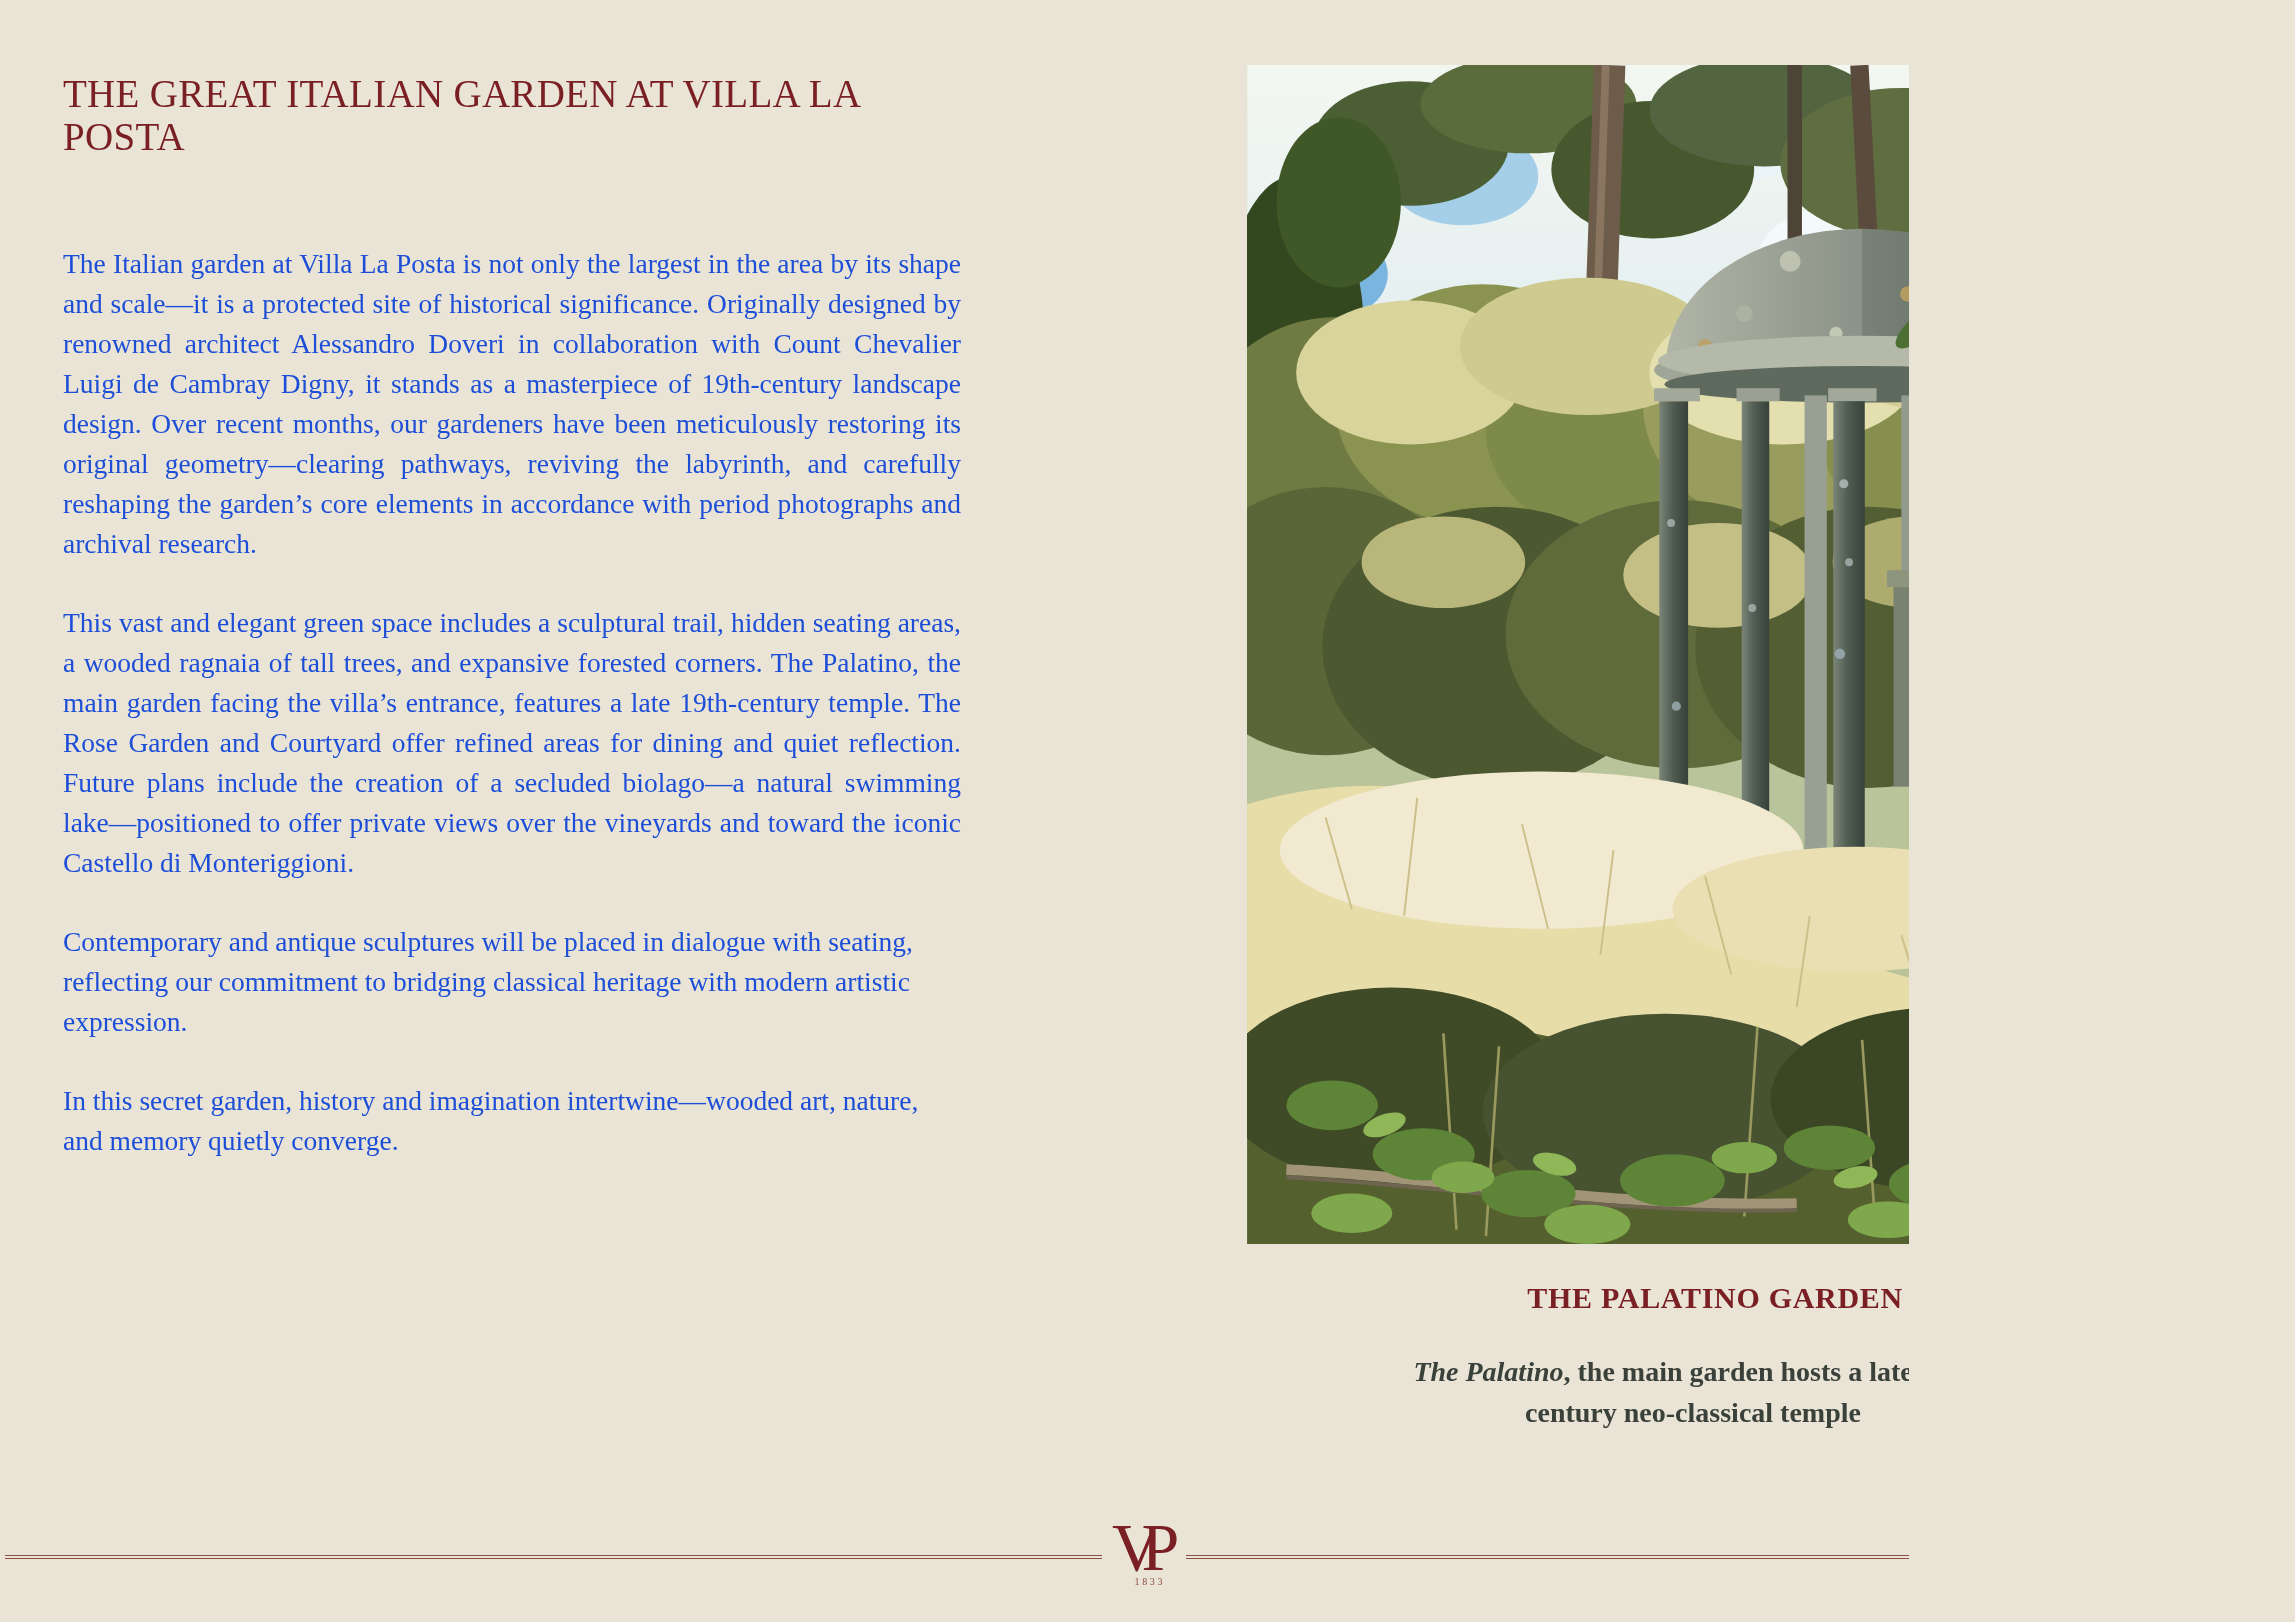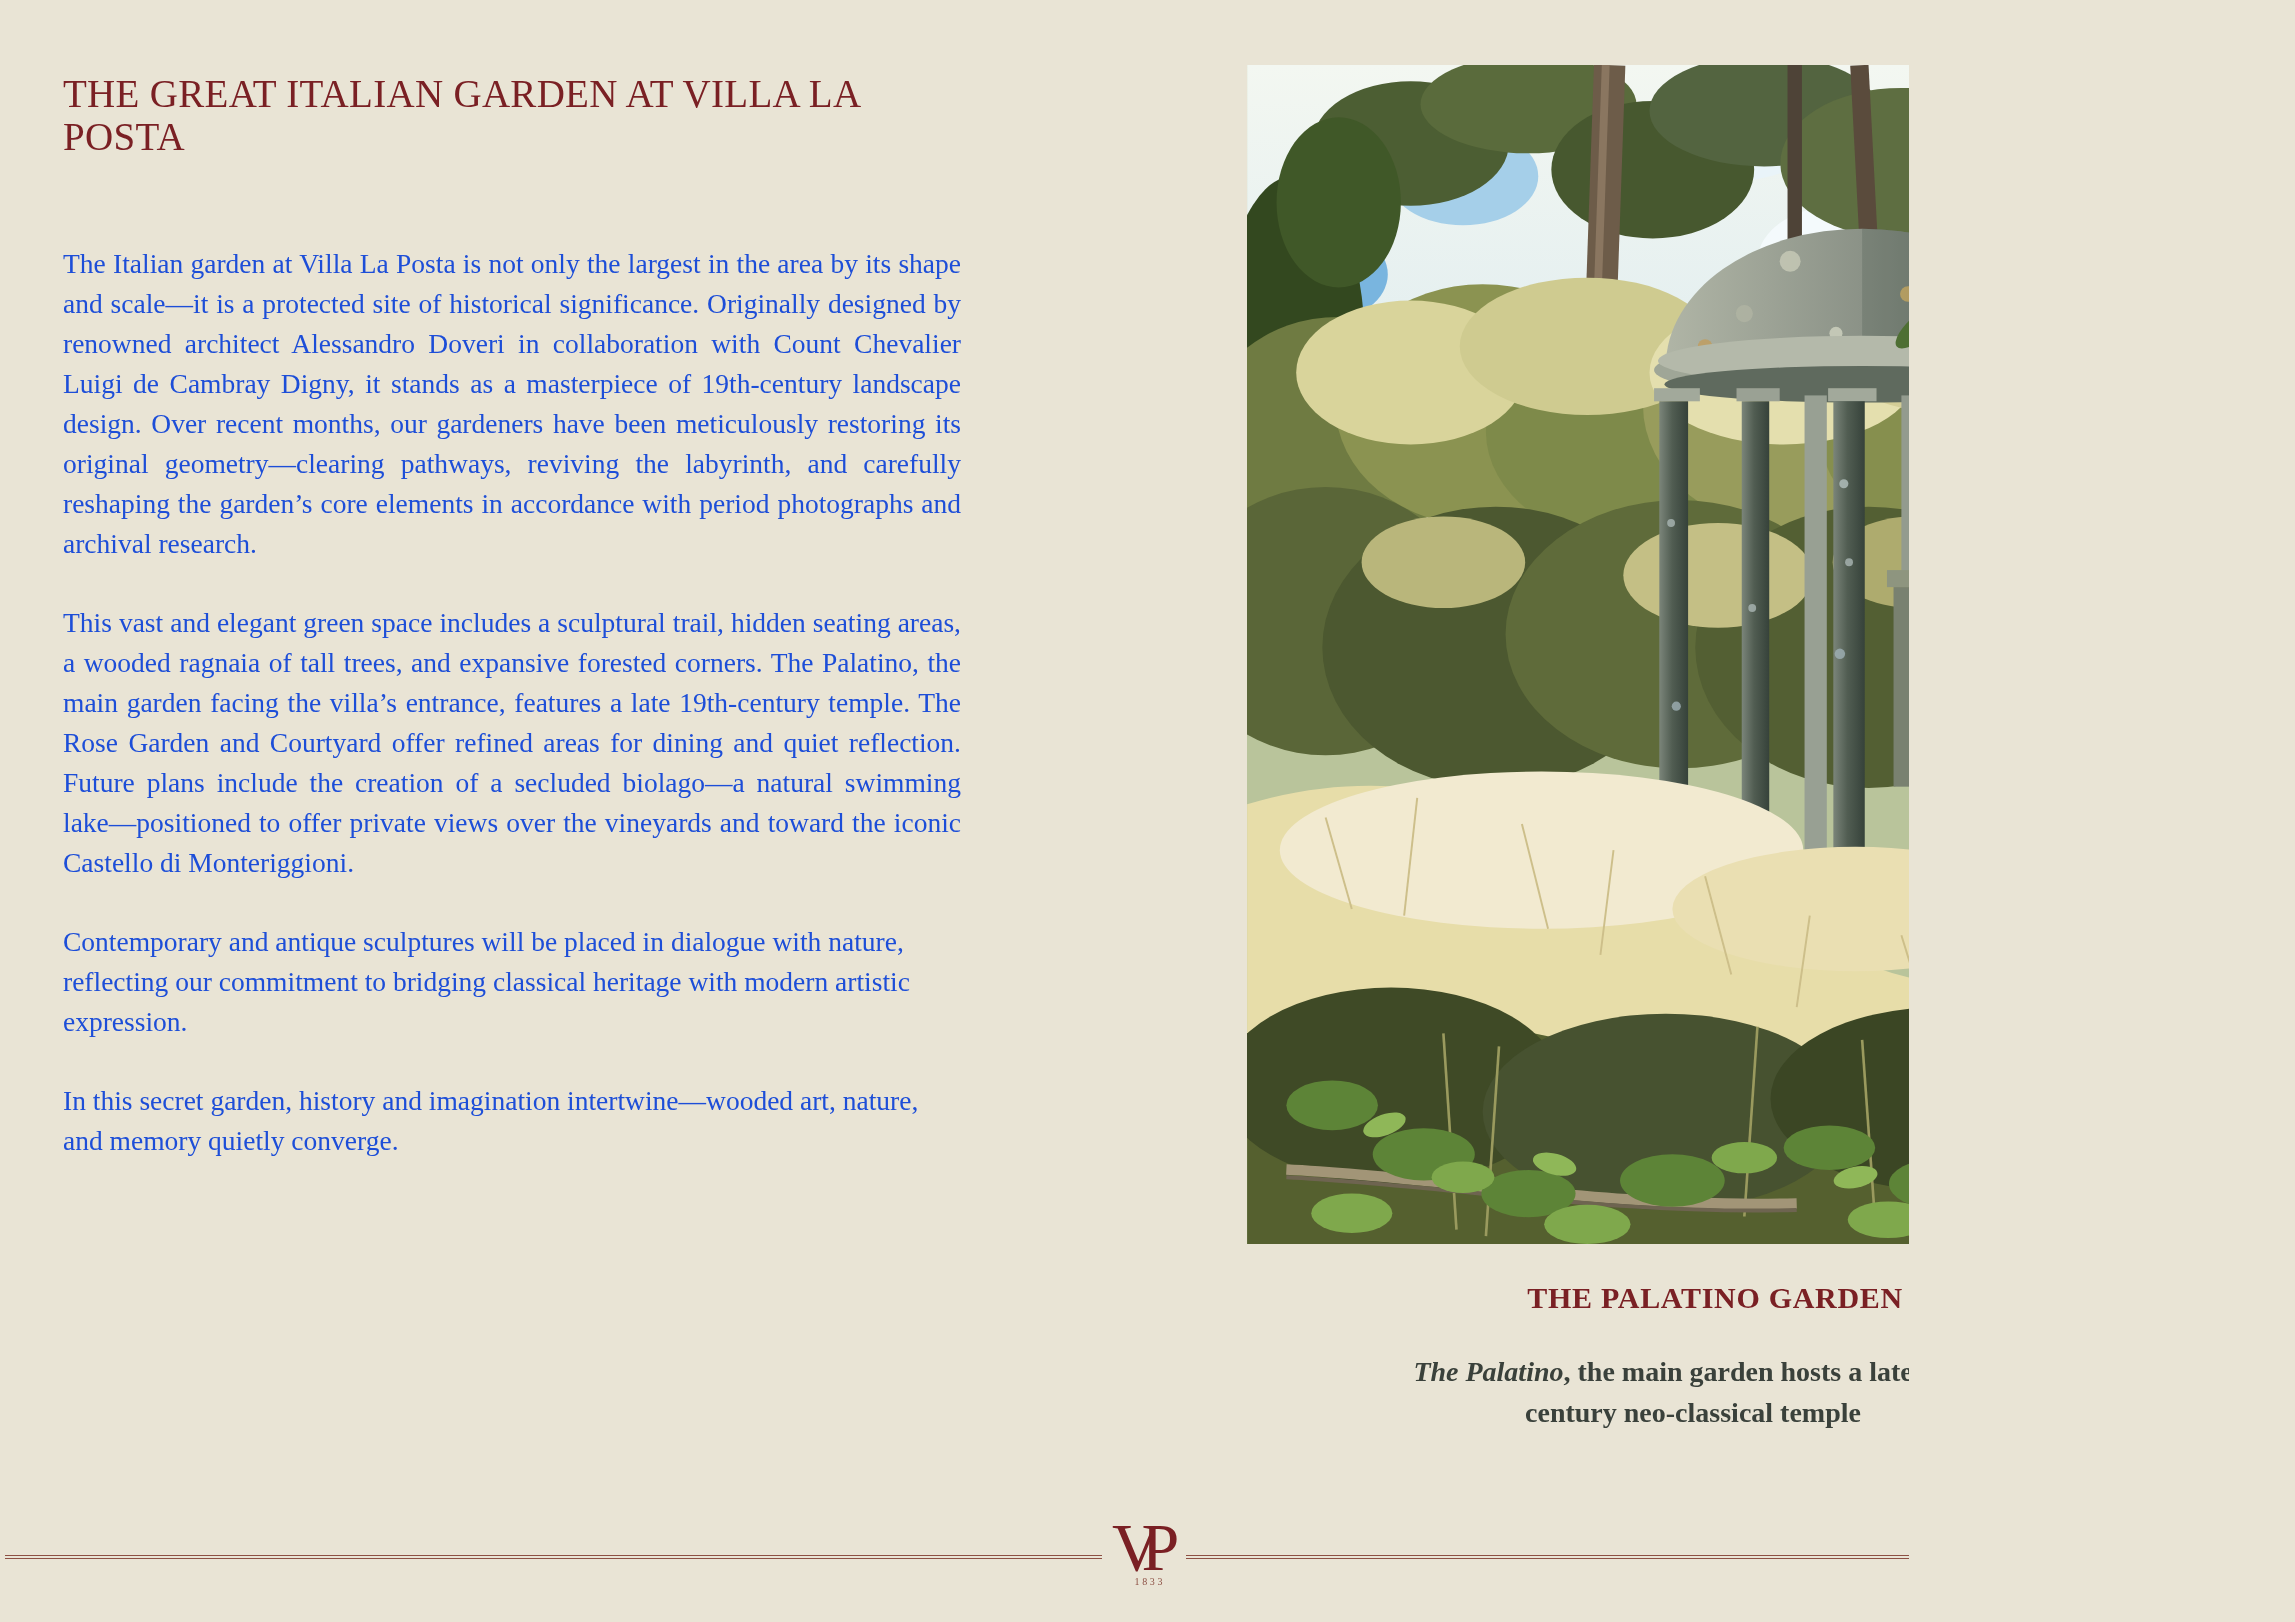--- a/index.html
+++ b/index.html
@@ -40,21 +40,21 @@
 </style>
 </head>
 <body>
 
 <div class="canvas">
 
   <div class="article">
     <h1 class="article-title">THE GREAT ITALIAN GARDEN AT VILLA LA POSTA</h1>
     <p class="par">The Italian garden at Villa La Posta is not only the largest in the area by its shape and scale—it is a protected site of historical significance. Originally designed by renowned architect Alessandro Doveri in collaboration with Count Chevalier Luigi de Cambray Digny, it stands as a masterpiece of 19th-century landscape design. Over recent months, our gardeners have been meticulously restoring its original geometry—clearing pathways, reviving the labyrinth, and carefully reshaping the garden’s core elements in accordance with period photographs and archival research.</p>
     <p class="par">This vast and elegant green space includes a sculptural trail, hidden seating areas, a wooded ragnaia of tall trees, and expansive forested corners. The Palatino, the main garden facing the villa’s entrance, features a late 19th-century temple. The Rose Garden and Courtyard offer refined areas for dining and quiet reflection. Future plans include the creation of a secluded biolago—a natural swimming lake—positioned to offer private views over the vineyards and toward the iconic Castello di Monteriggioni.</p>
-    <p class="par flush">Contemporary and antique sculptures will be placed in dialogue with nature, reflecting our commitment to bridging classical heritage with modern artistic expression.</p>
+    <p class="par flush">Contemporary and antique sculptures will be placed in dialogue with seating, reflecting our commitment to bridging classical heritage with modern artistic expression.</p>
     <p class="par flush">In this secret garden, history and imagination intertwine—wooded art, nature, and memory quietly converge.</p>
   </div>
 
   <div class="photo">
     <svg viewBox="0 0 1363 1802" xmlns="http://www.w3.org/2000/svg">
       <defs>
         <linearGradient id="sky" x1="0" y1="0" x2="0" y2="1">
           <stop offset="0" stop-color="#f3f7f1"></stop>
             <stop offset=".6" stop-color="#e0edf0"></stop>
           <stop offset="1" stop-color="#d4e2cf"></stop>

